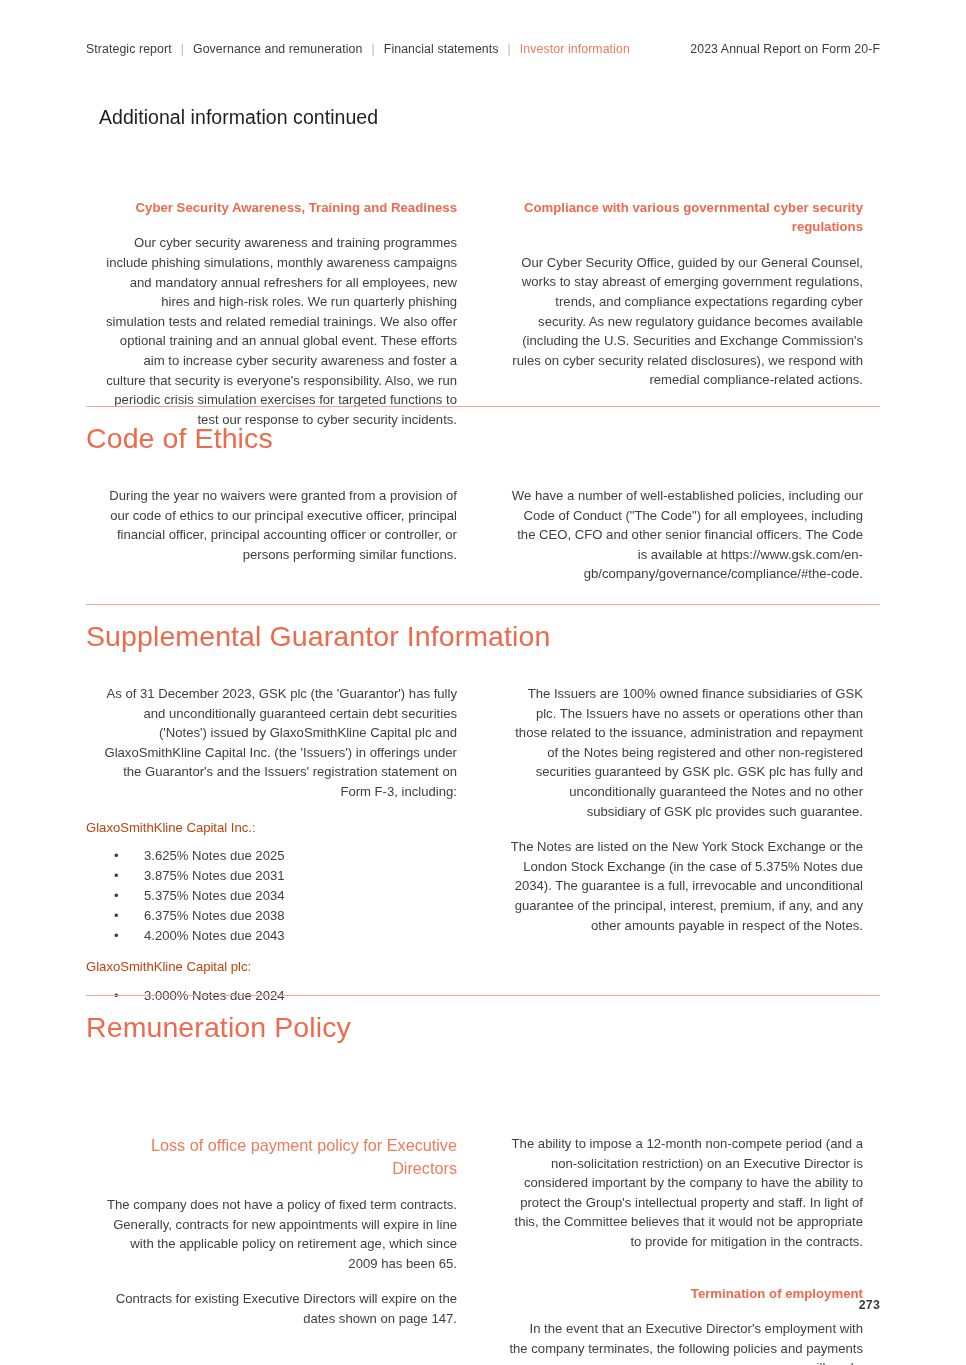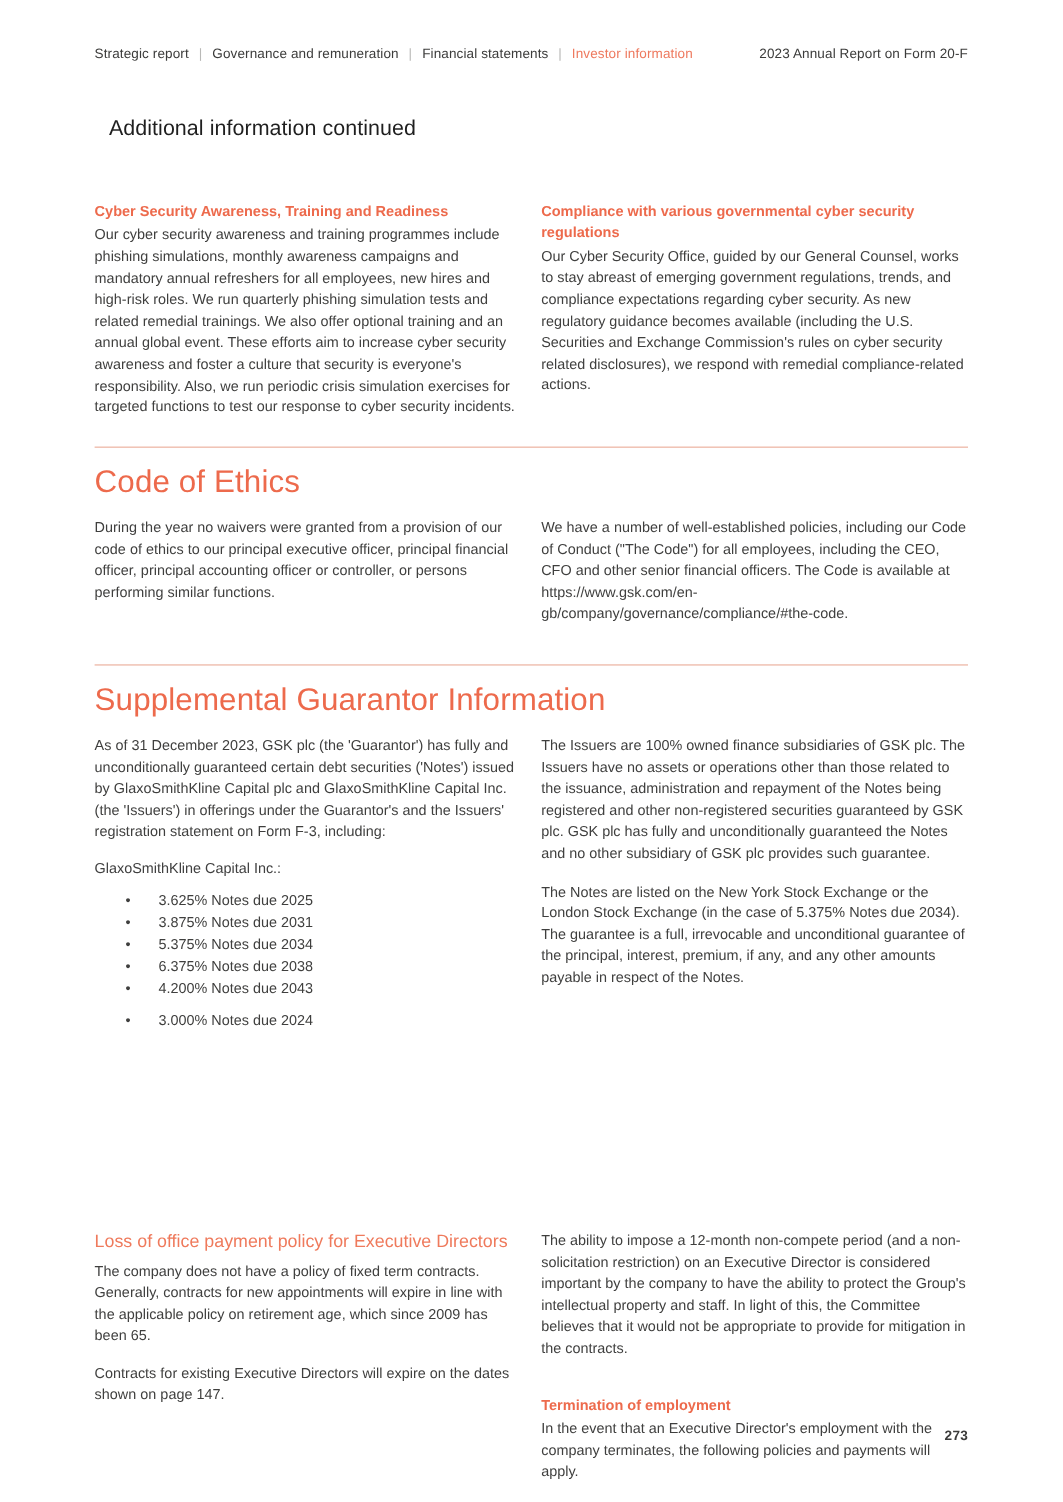--- a/index.html
+++ b/index.html
@@ -72,21 +72,22 @@
     width: 794px;
     display: flex;
     gap: 19px;
   }
   .col {
     width: 387px;
     flex: 0 0 387px;
   }
 
   p, .sub {
-    margin: 0;
+    margin: 16px;
+    text-align: right;
   }
   .body-text {
     font-size: 13.1px;
     line-height: 19.6px;
     color: #3f3f3e;
     letter-spacing: 0.01px;
   }
   .body-text + .body-text {
     margin-top: 15px;
   }
@@ -145,21 +146,21 @@
     position: absolute;
     left: 28px;
     top: 0;
     color: #3f3f3e;
     font-size: 13.1px;
     line-height: 20px;
   }
   .list-lead {
     font-size: 13.1px;
     line-height: 19.6px;
-    color: #404040;
+    color: #c2410c;
     margin-top: 14px;
   }
   .list-lead.tight { margin-top: 11px; }
 
   
   .page-number {
     position: absolute;
     right: 86px;
     top: 1298px;
     font-size: 12.4px;
@@ -221,30 +222,35 @@
     <div class="col">
       <p class="body-text">As of 31 December 2023, GSK plc (the 'Guarantor') has fully and unconditionally guaranteed certain debt securities ('Notes') issued by GlaxoSmithKline Capital plc and GlaxoSmithKline Capital Inc. (the 'Issuers') in offerings under the Guarantor's and the Issuers' registration statement on Form F-3, including:</p>
       <div class="list-lead">GlaxoSmithKline Capital Inc.:</div>
       <ul class="notes-list">
         <li>3.625% Notes due 2025</li>
         <li>3.875% Notes due 2031</li>
         <li>5.375% Notes due 2034</li>
         <li>6.375% Notes due 2038</li>
         <li>4.200% Notes due 2043</li>
       </ul>
+      <div class="list-lead tight">GlaxoSmithKline Capital plc:</div>
       <ul class="notes-list">
         <li>3.000% Notes due 2024</li>
       </ul>
     </div>
     <div class="col">
       <p class="body-text">The Issuers are 100% owned finance subsidiaries of GSK plc. The Issuers have no assets or operations other than those related to the issuance, administration and repayment of the Notes being registered and other non-registered securities guaranteed by GSK plc. GSK plc has fully and unconditionally guaranteed the Notes and no other subsidiary of GSK plc provides such guarantee.</p>
       <p class="body-text">The Notes are listed on the New York Stock Exchange or the London Stock Exchange (in the case of 5.375% Notes due 2034). The guarantee is a full, irrevocable and unconditional guarantee of the principal, interest, premium, if any, and any other amounts payable in respect of the Notes.</p>
     </div>
   </div>
 
+  <div class="section-head" style="top:995px;">
+    <div class="rule"></div>
+    <div class="title">Remuneration Policy</div>
+  </div>
 
   <div class="cols" style="top:1118px;">
     <div class="col">
       <div class="sub light">Loss of office payment policy for Executive Directors</div>
       <p class="body-text">The company does not have a policy of fixed term contracts. Generally, contracts for new appointments will expire in line with the applicable policy on retirement age, which since 2009 has been 65.</p>
       <p class="body-text">Contracts for existing Executive Directors will expire on the dates shown on page 147.</p>
     </div>
     <div class="col">
       <p class="body-text">The ability to impose a 12-month non-compete period (and a non-solicitation restriction) on an Executive Director is considered important by the company to have the ability to protect the Group's intellectual property and staff. In light of this, the Committee believes that it would not be appropriate to provide for mitigation in the contracts.</p>
       <div class="sub" style="margin-top:32px;">Termination of employment</div>

